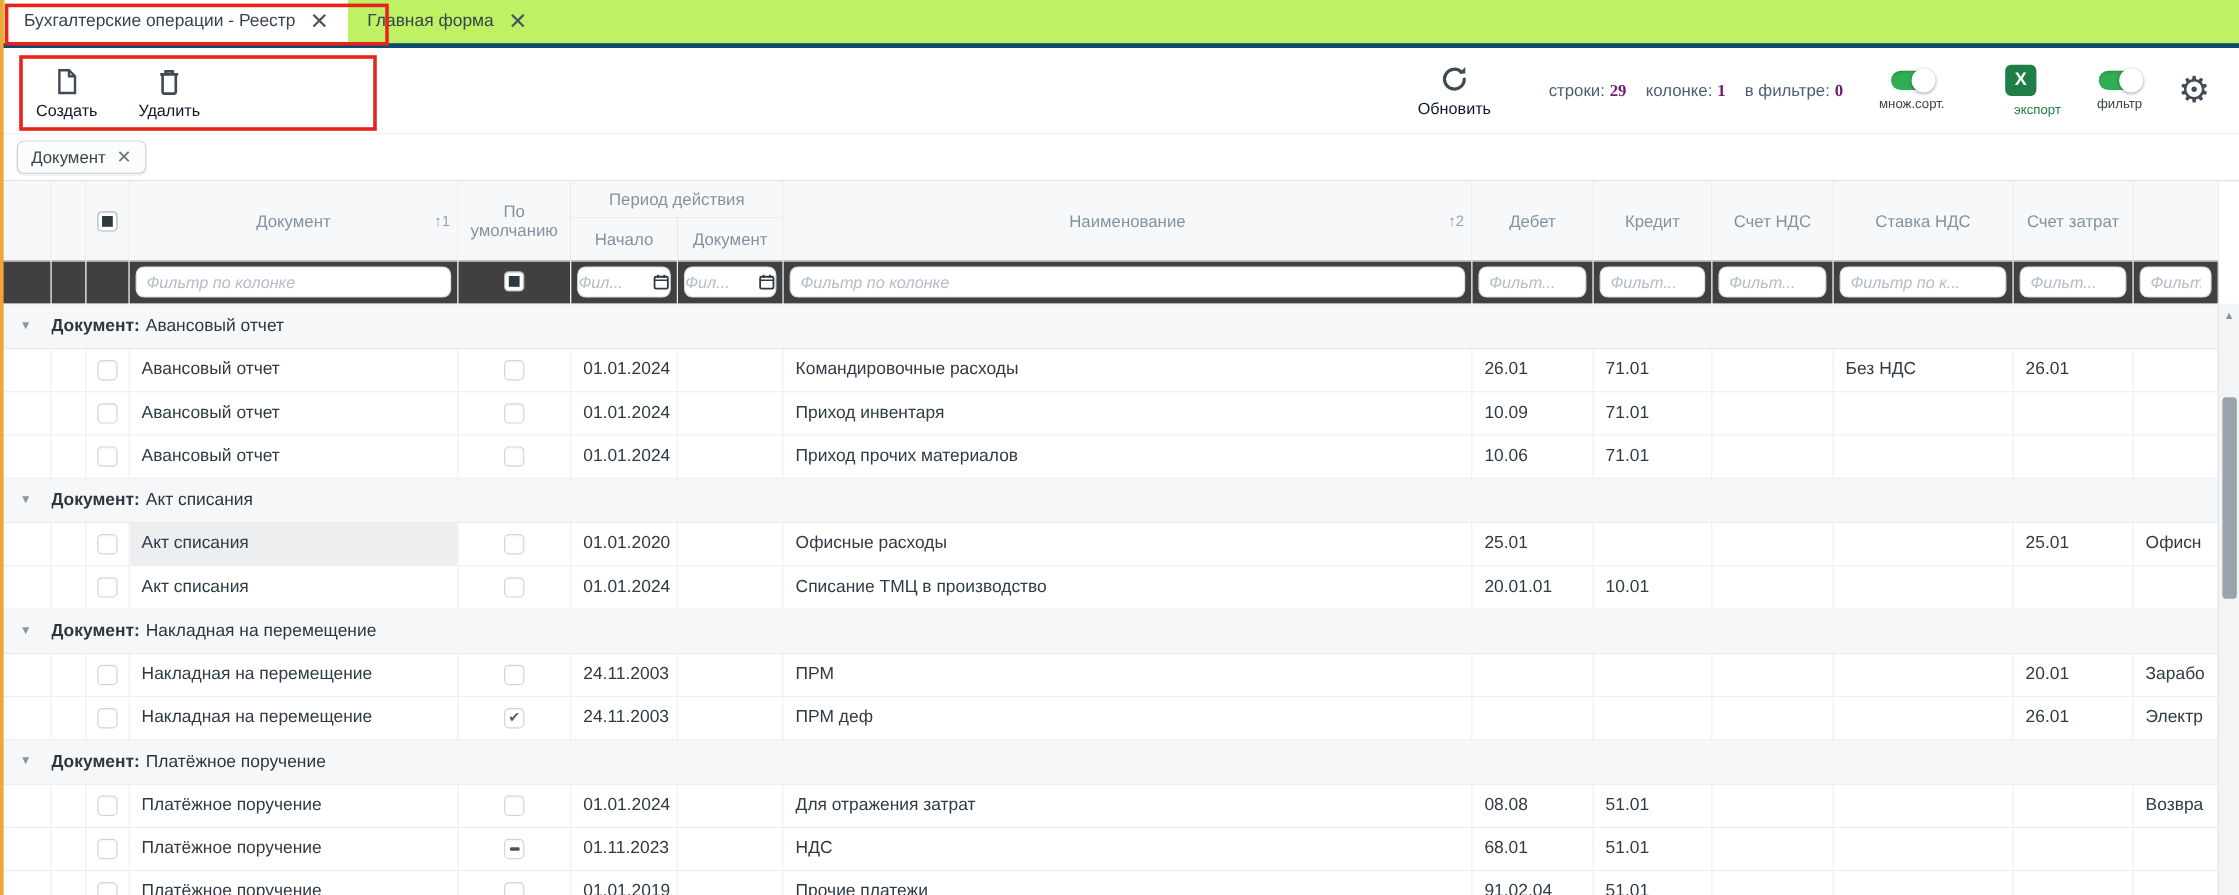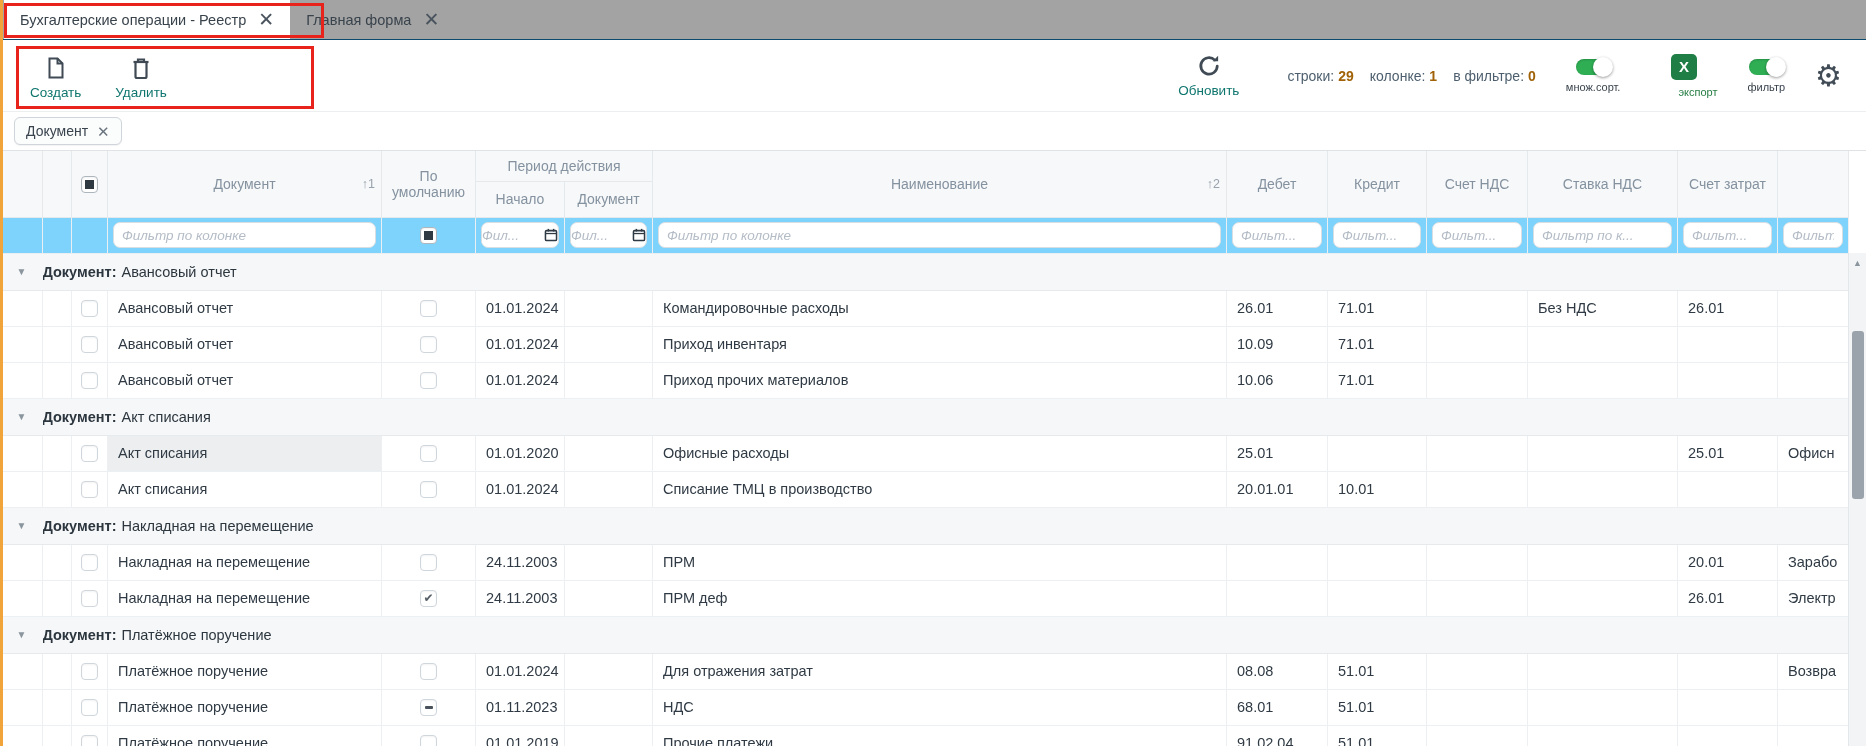--- a/index.html
+++ b/index.html
@@ -4,38 +4,38 @@
 <style>
   * { margin:0; padding:0; box-sizing:border-box; }
   html,body { background:#fff; }
   body { font-family:"Liberation Sans","DejaVu Sans",sans-serif; color:#2f3a44; }
   .app { position:relative; width:1866px; height:746px; background:#fff; overflow:hidden; }
 
   
   .edge-strip { position:absolute; left:0; top:0; width:3px; height:100%; background:#f0a43a; z-index:50; }
 
   
-  .tabbar { position:relative; height:40px; background:#a3a3a3; border-bottom:1px solid #0c4a6e; display:flex; align-items:stretch; padding-left:4px; }
+  .tabbar { position:relative; height:40px; background:#bef264; border-bottom:4px solid #0c4a6e; display:flex; align-items:stretch; padding-left:4px; }
   .tab { display:flex; align-items:center; gap:12px; padding:0 16px; font-size:14.5px; color:#39434c; cursor:default; }
   .tab.active { background:#fff; }
   .tab .close { font-size:19px; font-weight:700; color:#4a545e; line-height:1; }
   .red-box { position:absolute; border:3px solid #e8231c; z-index:40; pointer-events:none; }
   .rb-tab { left:4px; top:3px; width:320px; height:35px; }
   .rb-toolbar { left:16px; top:46px; width:298px; height:63px; }
 
   
   .toolbar { height:72px; background:#fff; display:flex; align-items:center; padding:0 24px 0 30px; border-bottom:1px solid #eceef0; }
   .tb-left { display:flex; align-items:flex-start; gap:34px; padding-top:4px; }
   .tb-btn { display:flex; flex-direction:column; align-items:center; gap:4px; cursor:pointer; }
-  .tb-btn .lbl { font-size:13.5px; color:#0f766e; white-space:nowrap; }
+  .tb-btn .lbl { font-size:13.5px; color:#0f172a; white-space:nowrap; }
   .icn { width:26px; height:26px; display:flex; align-items:center; justify-content:center; position:relative; }
   .spacer { flex:1; }
   .tb-right { display:flex; align-items:center; gap:30px; }
   .stats { display:flex; align-items:center; gap:16px; font-size:14px; color:#4d5f6e; margin-left:18px; }
-  .stats b { color:#a16207; margin-left:4px; }
+  .stats b { color:#701a75; margin-left:4px;font-family:Liberation Serif, serif; }
   .stat { white-space:nowrap; }
   .toggle-group { display:flex; flex-direction:column; align-items:center; gap:6px; cursor:pointer; }
   .toggle-group .lbl { font-size:11px; color:#3a444e; white-space:nowrap;text-align:center; }
   .toggle { width:34px; height:16px; border-radius:9px; background:#2fae54; position:relative; box-shadow:inset 0 1px 2px rgba(0,0,0,.18); }
   .knob { position:absolute; right:-3px; top:-2px; width:20px; height:20px; border-radius:50%; background:#fff; box-shadow:0 1px 3px rgba(0,0,0,.4); }
   .excel { width:26px; height:26px; background:#1e7e45; border-radius:5px; color:#fff; font-weight:700; font-size:15px; display:flex; align-items:center; justify-content:center; }
   .export .lbl { color:#257d42;margin-left:28px; }
   .gear { font-size:30px; color:#414c57; line-height:1; cursor:pointer; }
 
   
@@ -44,21 +44,21 @@
   .chip .close { font-size:15px; font-weight:700; color:#6a747e; line-height:1; }
 
   
   .grid { position:relative; height:596px; border-top:1px solid #dfe3e6; }
   table { border-collapse:collapse; table-layout:fixed; width:1848px; }
   th { background:#f7f8f9; color:#8492a0; font-weight:400; font-size:14px; border:1px solid #e6e9eb; border-top:none; white-space:nowrap; overflow:hidden; position:relative; text-align:center; vertical-align:middle; }
   tr.h1 th { height:30px; }
   tr.h2 th { height:36px; }
   th.wrap { white-space:normal; line-height:1.15; }
   .sort { position:absolute; right:6px; top:50%; transform:translateY(-50%); font-size:12.5px; color:#98a2ac; }
-  tr.filters td { height:36px; background:#7dd3fc; border:1px solid #eceff1; border-top:none; padding:0 5px; vertical-align:middle; }
+  tr.filters td { height:36px; background:#404040; border:1px solid #eceff1; border-top:none; padding:0 5px; vertical-align:middle; }
   .finput { width:100%; height:26px; border:1px solid #d9dee3; border-radius:7px; padding:0 8px; font-family:inherit; font-size:13.5px; font-style:italic; color:#38424c; background:#fff; outline:none; }
   .finput::placeholder { color:#b4bcc6; opacity:1; }
   .datebox { display:flex; align-items:center; gap:19px; height:26px; border:1px solid #d9dee3; border-radius:7px; padding:0 0; background:#fff; }
   .datebox input { flex:1; min-width:10px; border:none; outline:none; font-family:inherit; font-size:13.5px; font-style:italic; color:#38424c; }
   .datebox input::placeholder { color:#b4bcc6; opacity:1; }
   .datebox svg { flex:none; }
 
   td.td { height:36px; font-size:14.5px; color:#2f3a44; border-right:1px solid #edf0f2; border-bottom:1px solid #edf0f2; padding:0 10px; white-space:nowrap; overflow:hidden; vertical-align:middle; background:#fff; }
   td.cbc { text-align:center; padding:0; }
   td.sel { background:#eceef0; }

